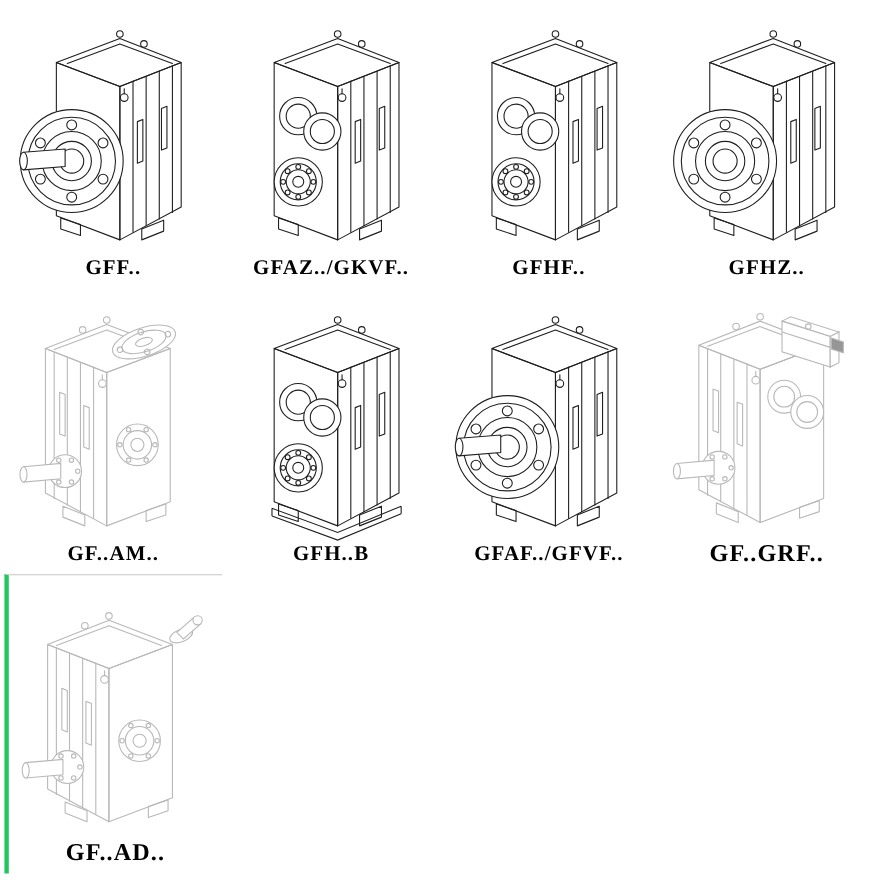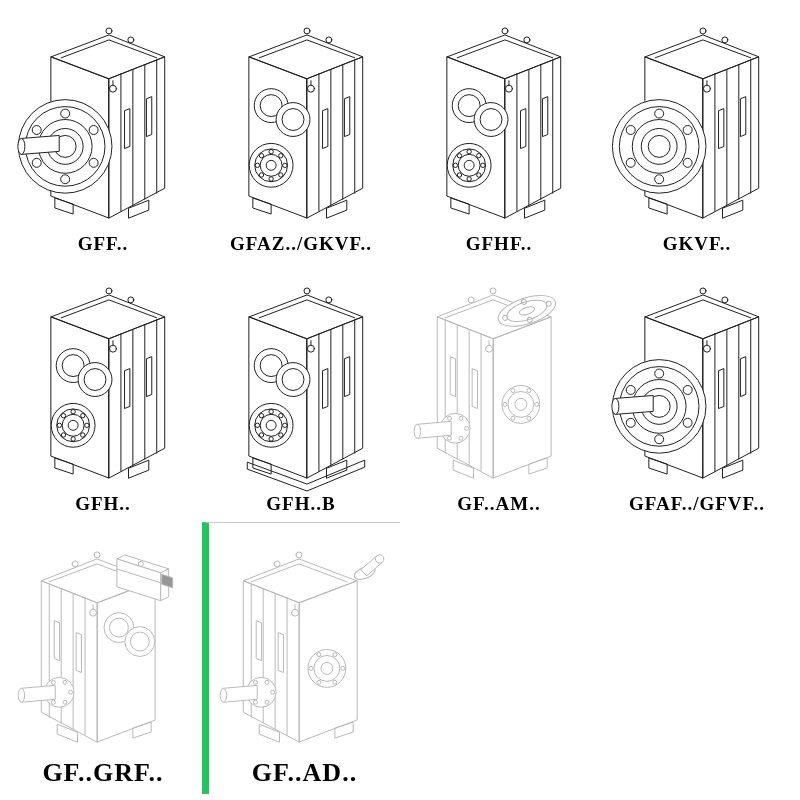--- a/index.html
+++ b/index.html
@@ -26,40 +26,40 @@
   .cell {
     margin: 0;
     display: flex;
     flex-direction: column;
     align-items: center;
     justify-content: flex-end;
     box-sizing: border-box;
   }
   .cell.boxed {
     border-top: 1px solid #cccccc;
-    border-left: 7px solid #22c55e;
+    border-left: 4px solid #22c55e;
   }
   .drawing {
     width: 184px;
     height: 214px;
     display: block;
   }
   .drawing.solid { color: #1f1f1f; }
   .drawing.light { color: #b8b8b8; }
   .label {
     font-weight: bold;
     font-size: 19px;
     letter-spacing: 1px;
     color: #000000;
     text-align: center;
     line-height: 1.2;
     padding-bottom: 6px;
     white-space: nowrap;
   }
-  .label.big { font-size: 26px; }
+  .label.big { font-size: 22px; }
   .defs-holder { position: absolute; width: 0; height: 0; overflow: hidden; }
 </style>
 </head>
 <body>
 
 <svg class="defs-holder" aria-hidden="true">
   <defs>
 
     <g id="hl" stroke="currentColor" fill="none" stroke-width="1" stroke-linejoin="round" stroke-linecap="round">
       <path d="M38 38 L96 16 L152 38 L96 60 Z"></path>
@@ -214,48 +214,41 @@
           <use href="#bores"></use>
       </svg>
       <figcaption class="label">GFHF..</figcaption>
     </figure>
 
     <figure class="cell">
       <svg class="drawing solid" viewBox="0 0 180 215" role="img">
         <use href="#hl"></use>
           <use href="#flange"></use>
       </svg>
-      <figcaption class="label">GKVF..</figcaption>
-    </figure>
-
-    <figure class="cell">
-      <svg class="drawing solid" viewBox="0 0 180 215" role="img">
-        <use href="#hl"></use>
-          <use href="#bores"></use>
-      </svg>
-      <figcaption class="label">GFH..</figcaption>
-    </figure>
-
-    <figure class="cell">
-      <svg class="drawing solid" viewBox="0 0 180 215" role="img">
-        <use href="#hl"></use>
-          <use href="#bores"></use>
-          <use href="#baseB"></use>
-      </svg>
-      <figcaption class="label">GFH..B</figcaption>
-    </figure>
+      <figcaption class="label">GFHZ..</figcaption>
+    </figure>
+
 
     <figure class="cell">
       <svg class="drawing light" viewBox="0 0 180 215" role="img">
         <use href="#hr"></use>
           <use href="#flangeT"></use>
           <use href="#hubR"></use>
           <use href="#shaftL"></use>
       </svg>
       <figcaption class="label">GF..AM..</figcaption>
+    </figure>
+
+    <figure class="cell">
+      <svg class="drawing solid" viewBox="0 0 180 215" role="img">
+        <use href="#hl"></use>
+          <use href="#bores"></use>
+          <use href="#baseB"></use>
+      </svg>
+      <figcaption class="label">GFH..B</figcaption>
     </figure>
 
 
     <figure class="cell">
       <svg class="drawing solid" viewBox="0 0 180 215" role="img">
         <use href="#hl"></use>
           <use href="#flange"></use>
           <use href="#shaftO"></use>
       </svg>
       <figcaption class="label">GFAF../GFVF..</figcaption>

